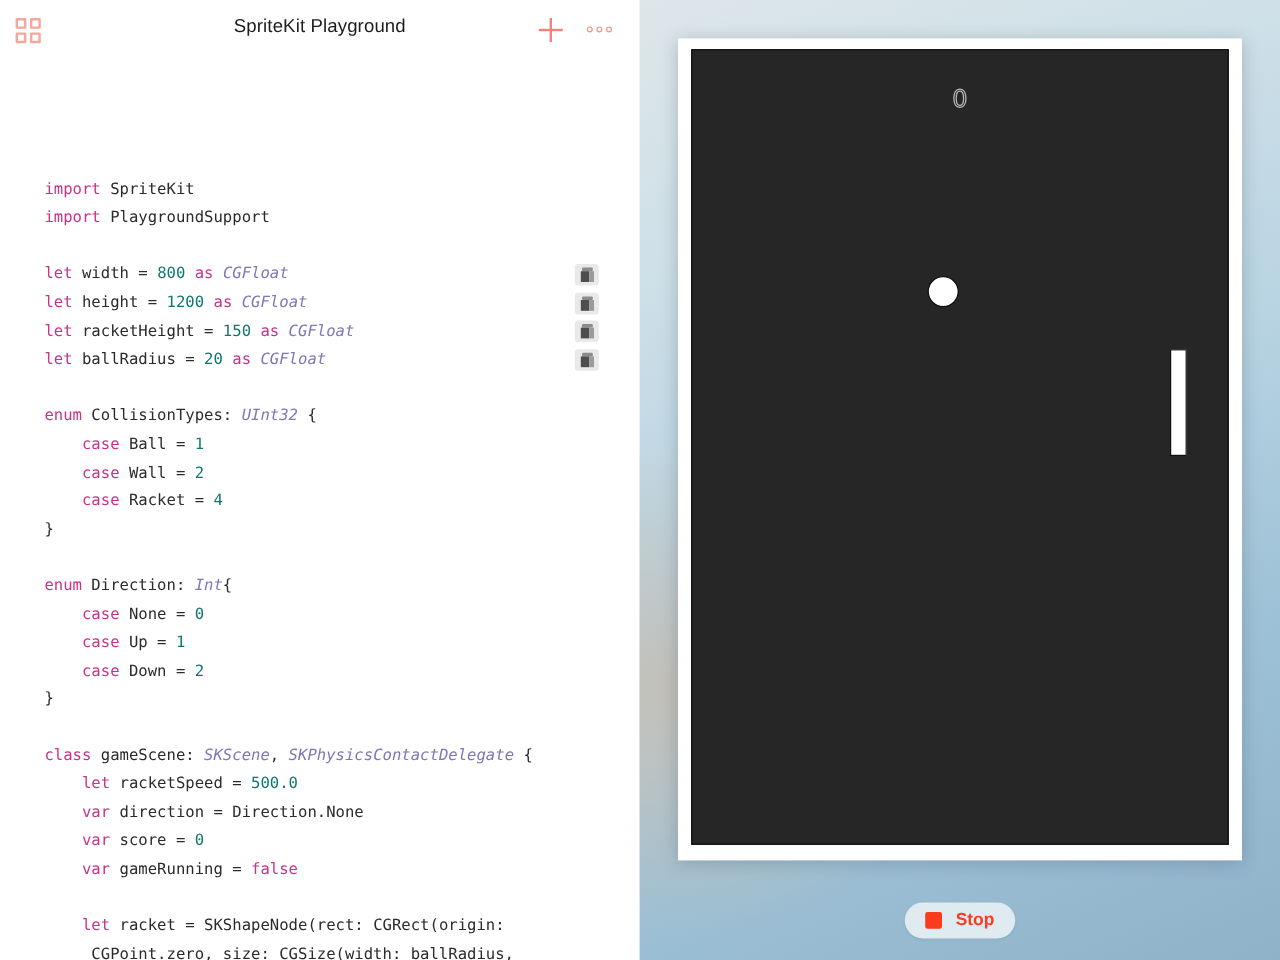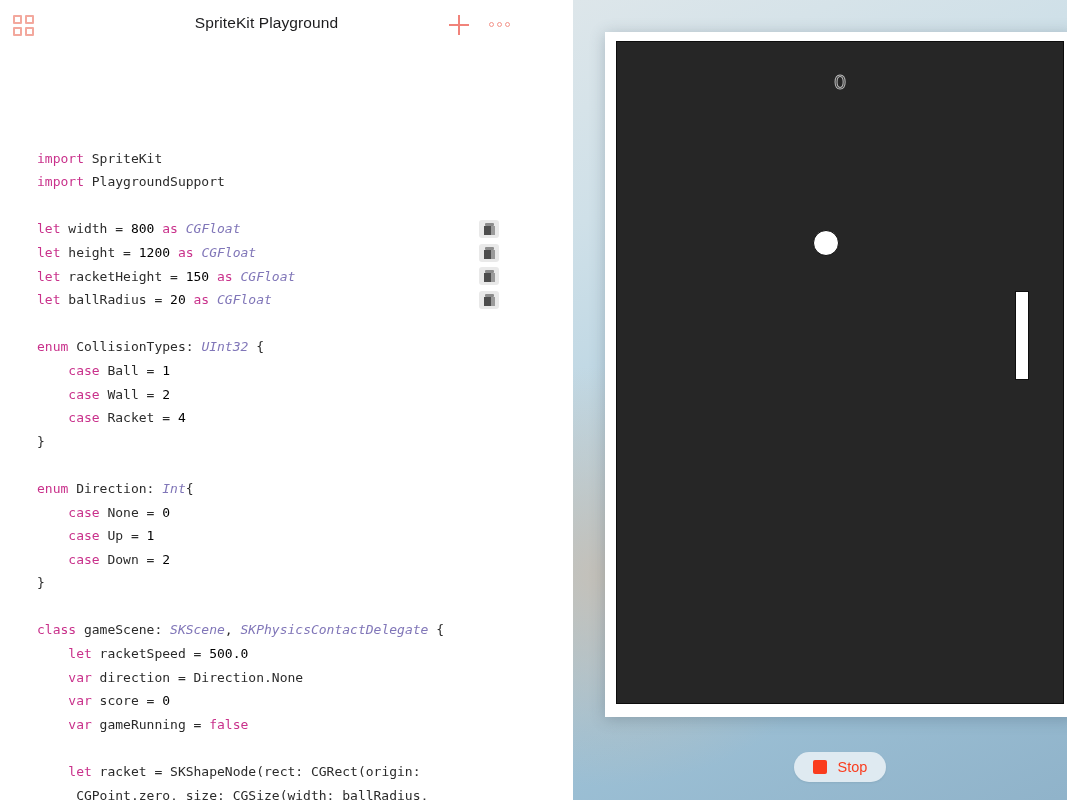--- a/index.html
+++ b/index.html
@@ -12,21 +12,20 @@
     overflow: hidden;
     font-family: "Liberation Sans", sans-serif;
     background: #ffffff;
   }
   .app {
     position: relative;
     width: 1067px;
     height: 800px;
     display: flex;
     flex-direction: row;
-    gap: 40px;
   }
 
   
   .editor-pane {
     position: relative;
     width: 533px;
     height: 800px;
     background: #ffffff;
     overflow: hidden;
     flex: 0 0 533px;
@@ -116,21 +115,21 @@
     top: 0px;
     font-family: "DejaVu Sans Mono", monospace;
     font-size: 13px;
     line-height: 23.6px;
     color: #2b2b2b;
     white-space: pre;
     letter-spacing: 0px;
   }
   .ln { height: 23.6px; }
   .kw   { color: #c9318b; }
-  .num  { color: #000000; }
+  .num  { color: #0f766e; }
   .typ  { color: #8076b8; font-style: italic; }
   .pln  { color: #2b2b2b; }
 
   .result-badges {
     position: absolute;
     left: 479px;
     top: 0;
     width: 20px;
   }
   .result-badge {
@@ -240,20 +239,21 @@
     width: 92px;
     height: 30px;
     border-radius: 15px;
     background: #dfeaf1;
     display: flex;
     align-items: center;
     justify-content: center;
     gap: 11px;
     cursor: pointer;
     box-shadow: 0 1px 2px rgba(60,80,95,0.12);
+    font-weight: bold;
   }
   .stop-square {
     width: 14px;
     height: 14px;
     background: #fa3c1e;
     border-radius: 2px;
     flex: 0 0 14px;
   }
   .stop-label {
     font-size: 14.5px;

